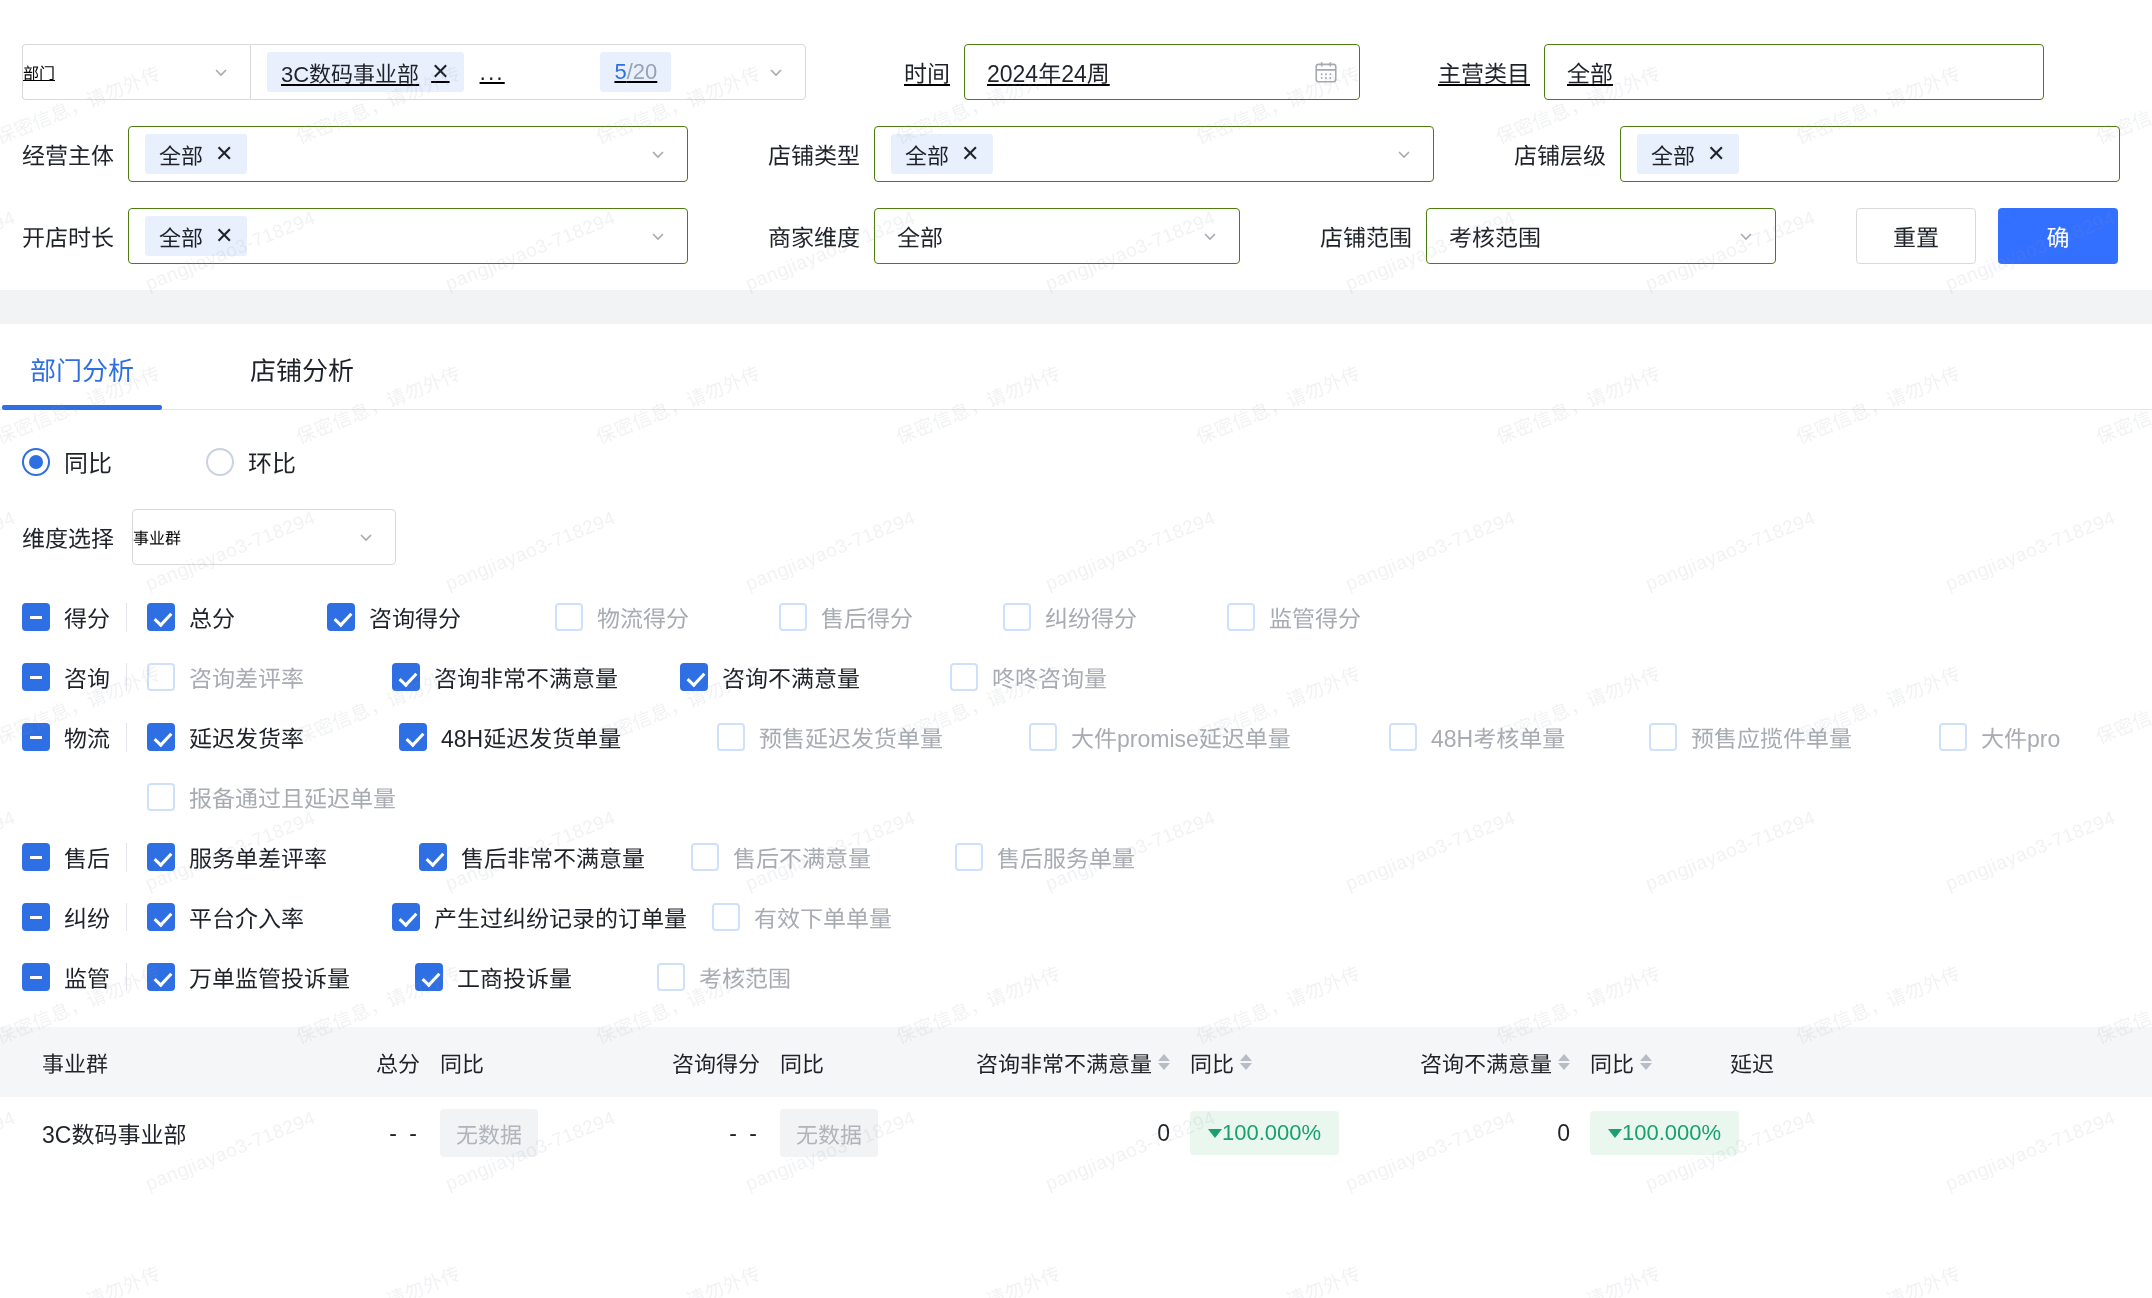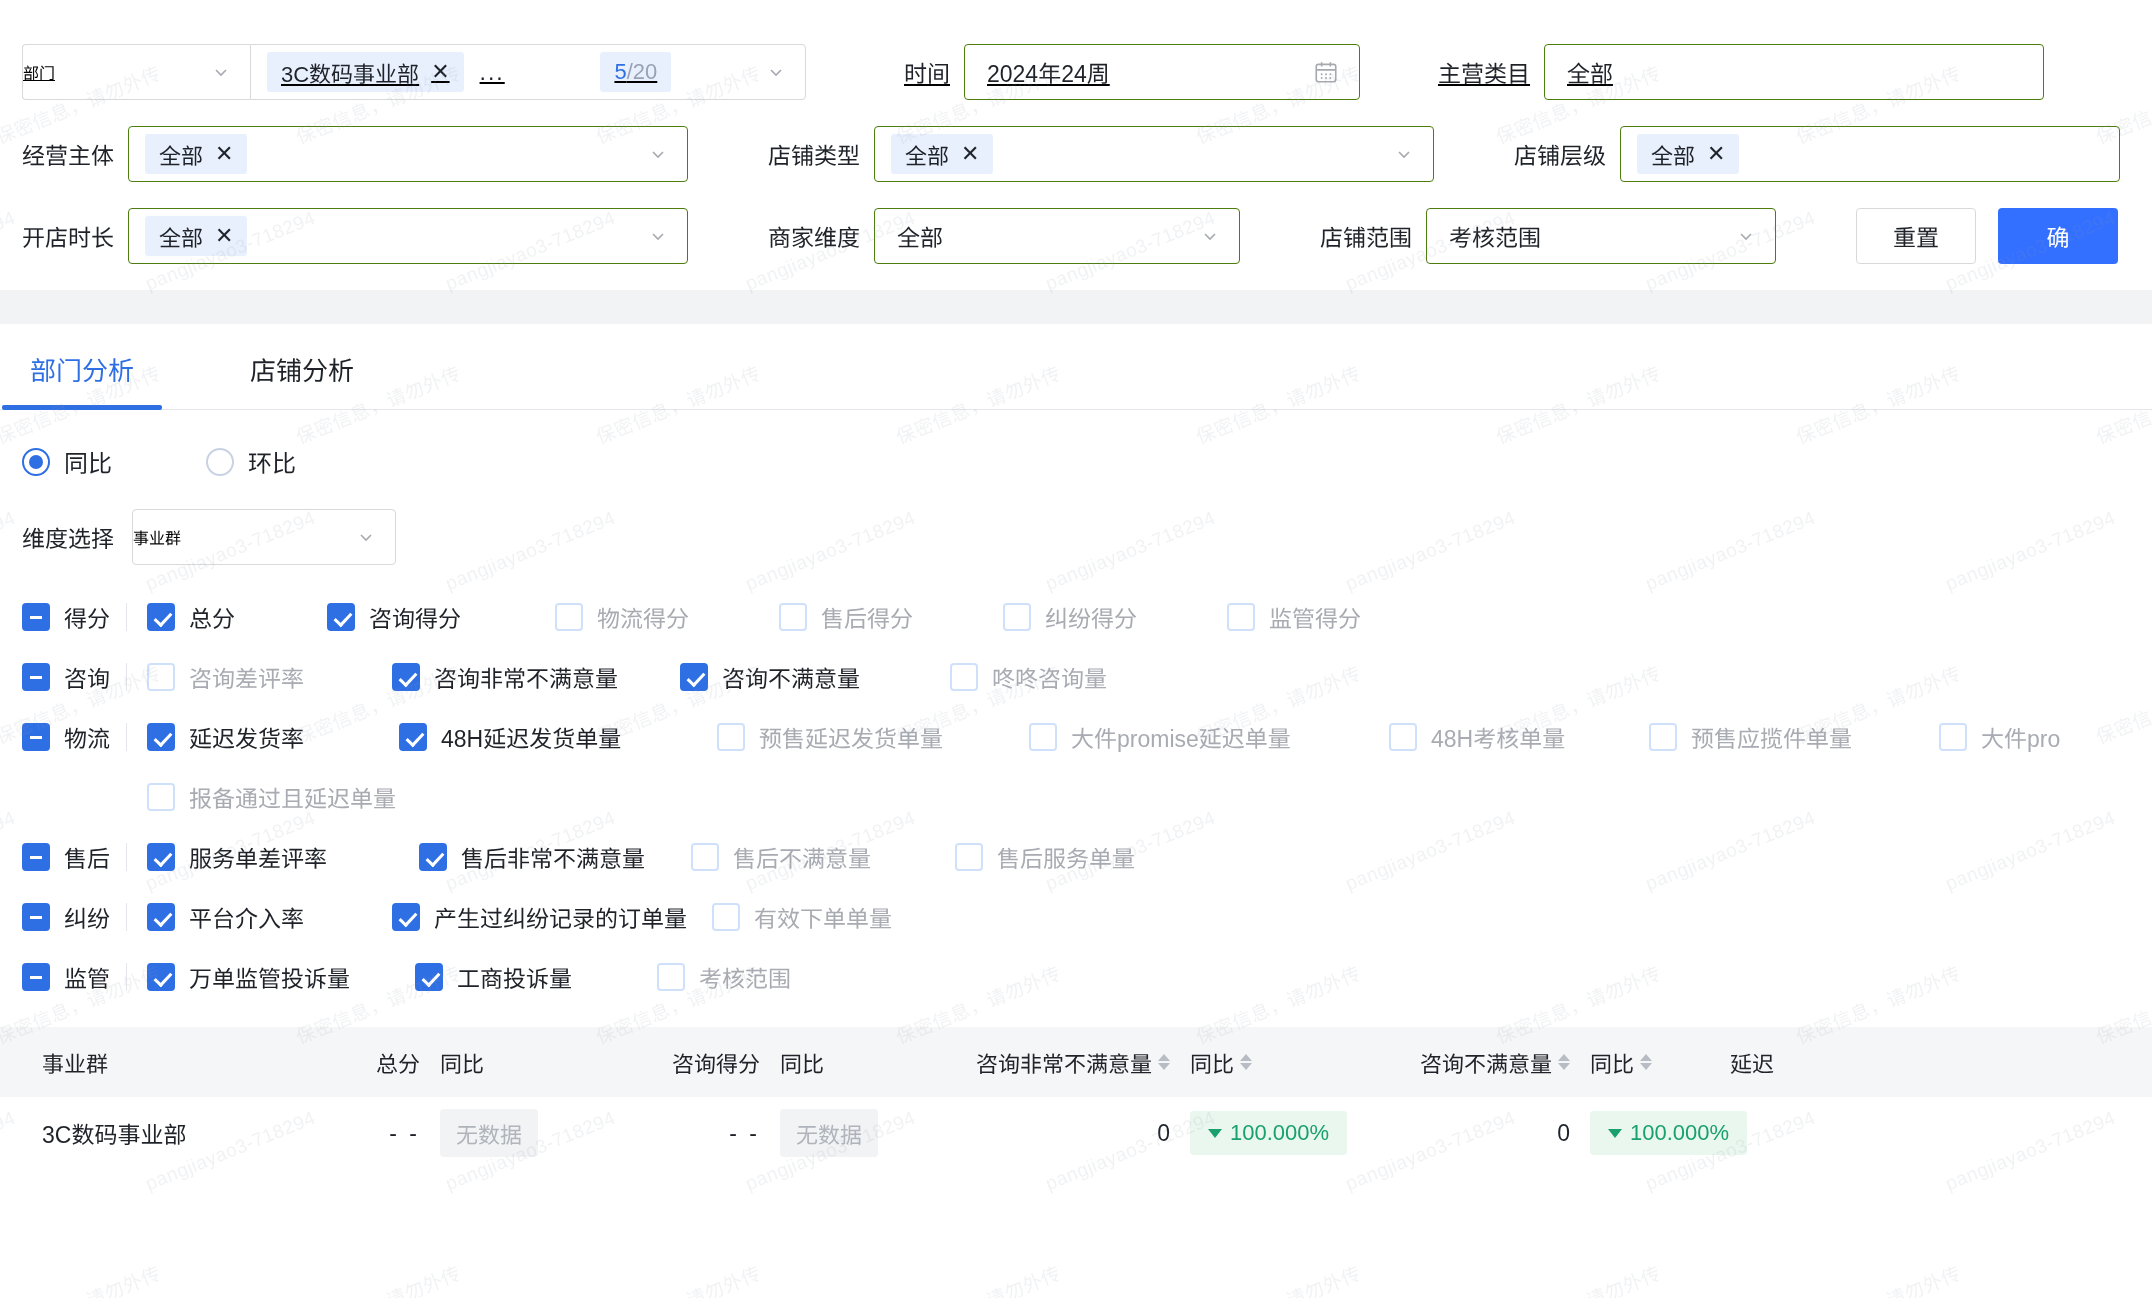--- a/index.html
+++ b/index.html
@@ -195,21 +195,21 @@
   .c-wide{ width:250px; justify-content:flex-end; }
   .c-wide2{ width:240px; justify-content:flex-end; }
   .c-tail{ width:120px; }
 
   .nodata{
     background:#f2f3f5; color:#b0b4bb; font-size:22px;
     padding:8px 16px; border-radius:4px;
   }
   .dash{ color:#1f2329; letter-spacing:3px; font-size:23px; }
   .pct{
-    display:inline-flex; align-items:center; gap:8px;
+    display:inline-flex; align-items:center; 
     background:#e9f7ef; color:#1aa06d; font-size:22px;
     padding:9px 18px; border-radius:4px; white-space:nowrap;
   }
   .pct .tri{
     width:0;height:0;border-left:7px solid transparent;border-right:7px solid transparent;
     border-top:9px solid #1aa06d;
   }
 </style>
 </head>
 <body>

